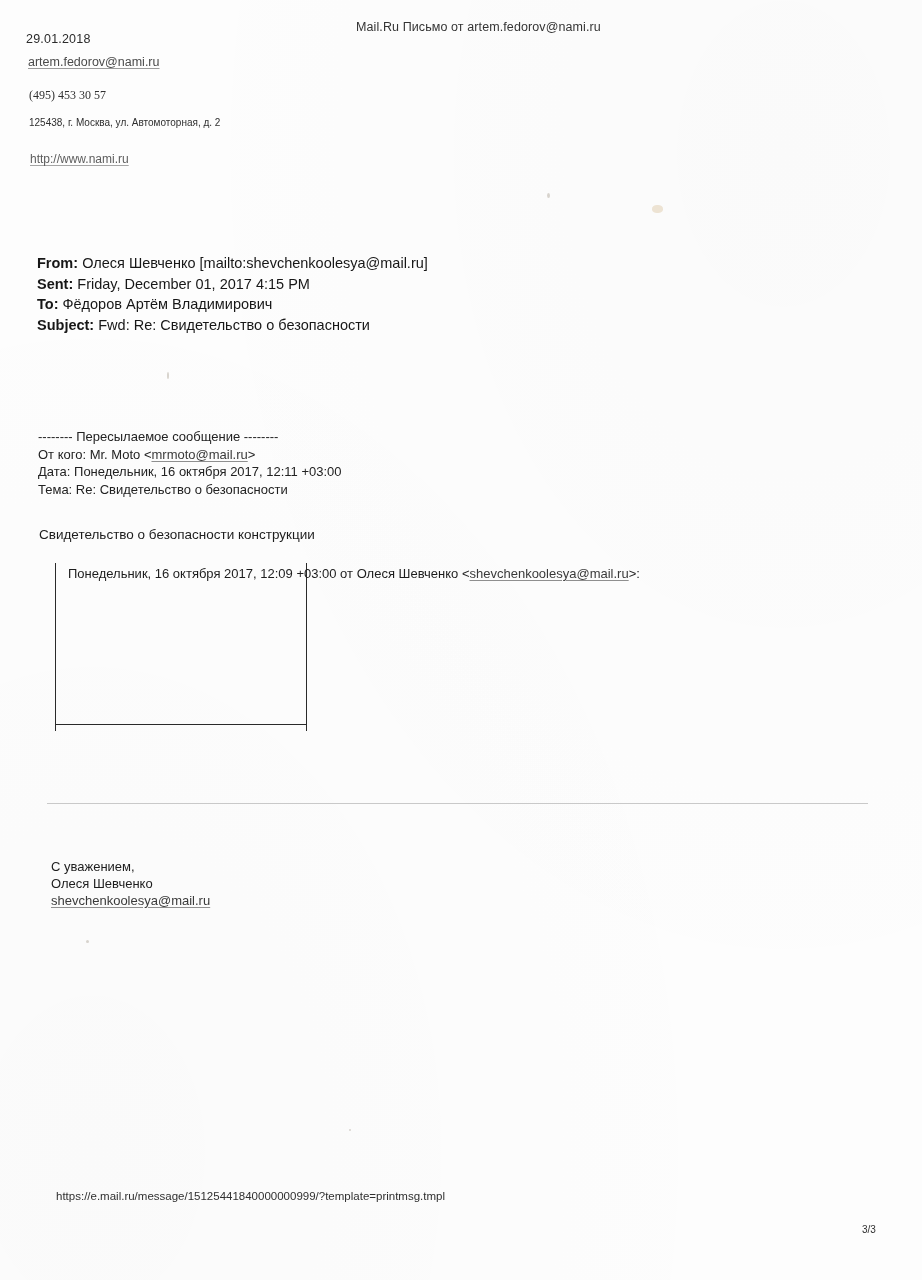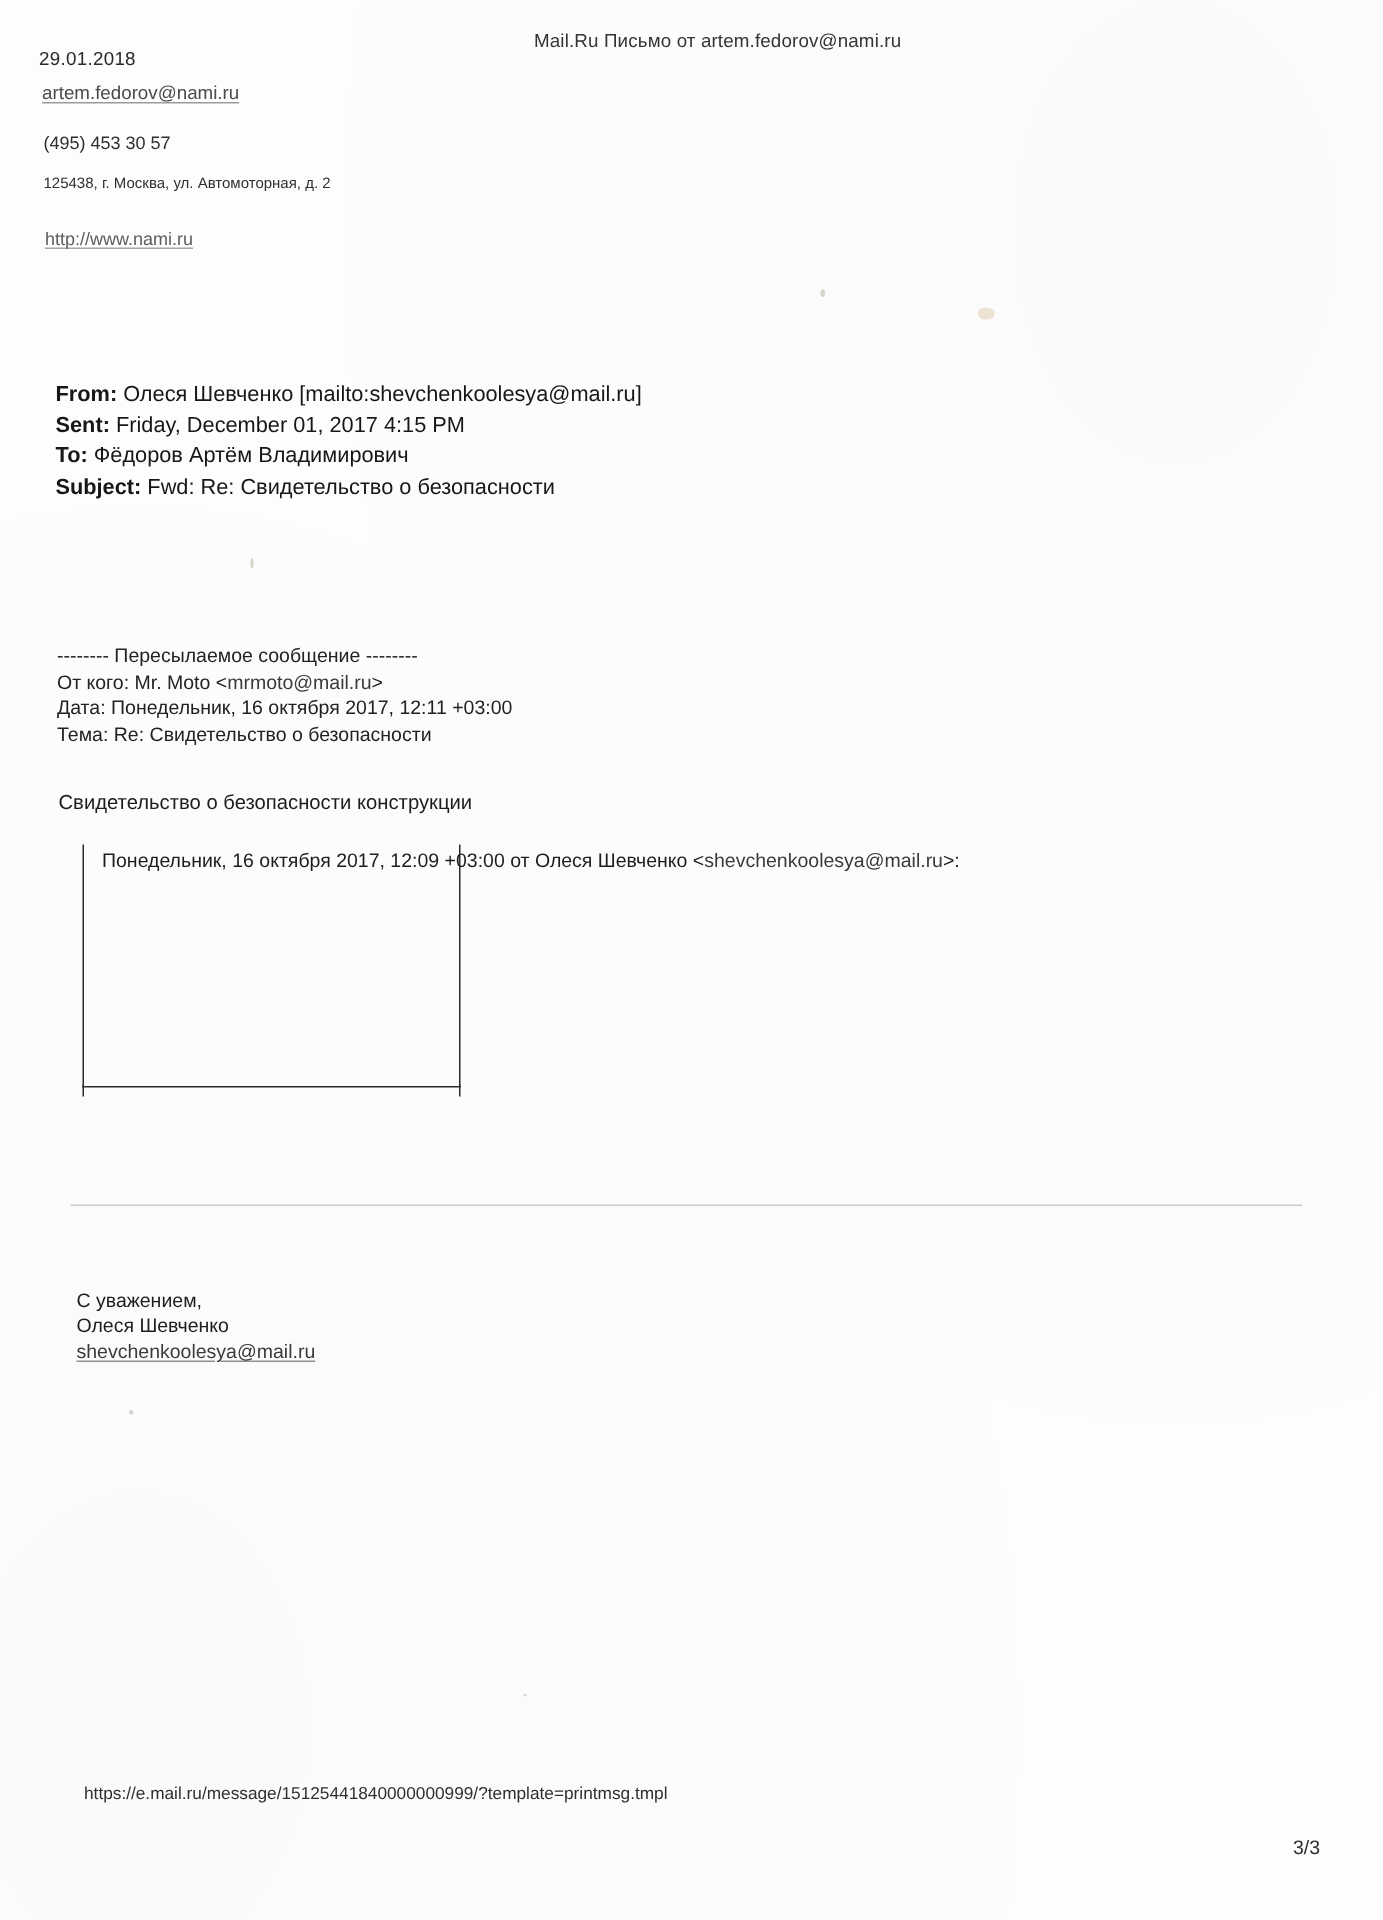--- a/index.html
+++ b/index.html
@@ -44,20 +44,21 @@
     font-size: 12.5px;
     color: #4a4a4a;
     text-decoration: underline;
     text-decoration-color: #9b9b9b;
     text-underline-offset: 2px;
   }
   .contact-phone {
     left: 29px; top: 88px;
     font-size: 12px;
     color: #2f2f2f;
+    font-family: Liberation Serif, serif;
   }
   .contact-address {
     left: 29px; top: 117px;
     font-size: 10px;
     color: #2f2f2f;
   }
   .contact-site {
     left: 30px; top: 152px;
     font-size: 12px;
     color: #5d5d5d;
@@ -79,20 +80,21 @@
   
   .fwd-block {
     left: 38px; top: 428px;
     font-size: 13px;
     line-height: 17.5px;
     color: #222;
   }
   .fwd-block .row { white-space: nowrap; }
   .lnk {
     color: #3a3a3a;
+    text-decoration: underline;
     text-decoration-color: #8f8f8f;
     text-underline-offset: 2px;
   }
 
   .body-line {
     left: 39px; top: 527px;
     font-size: 13.5px;
     color: #1d1d1d;
     text-align: right;
   }
@@ -148,21 +150,21 @@
   }
 
   
   .footer-url {
     left: 56px; top: 1190px;
     font-size: 11.5px;
     color: #2f2f2f;
   }
   .page-num {
     left: 862px; top: 1224px;
-    font-size: 13px;
+    font-size: 10px;
     color: #2f2f2f;
   }
 
   
   .speck { position: absolute; background: #b9b3a8; border-radius: 50%; opacity: .55; }
   .smudge {
     position: absolute;
     border-radius: 45%;
     opacity: .28;
   }

